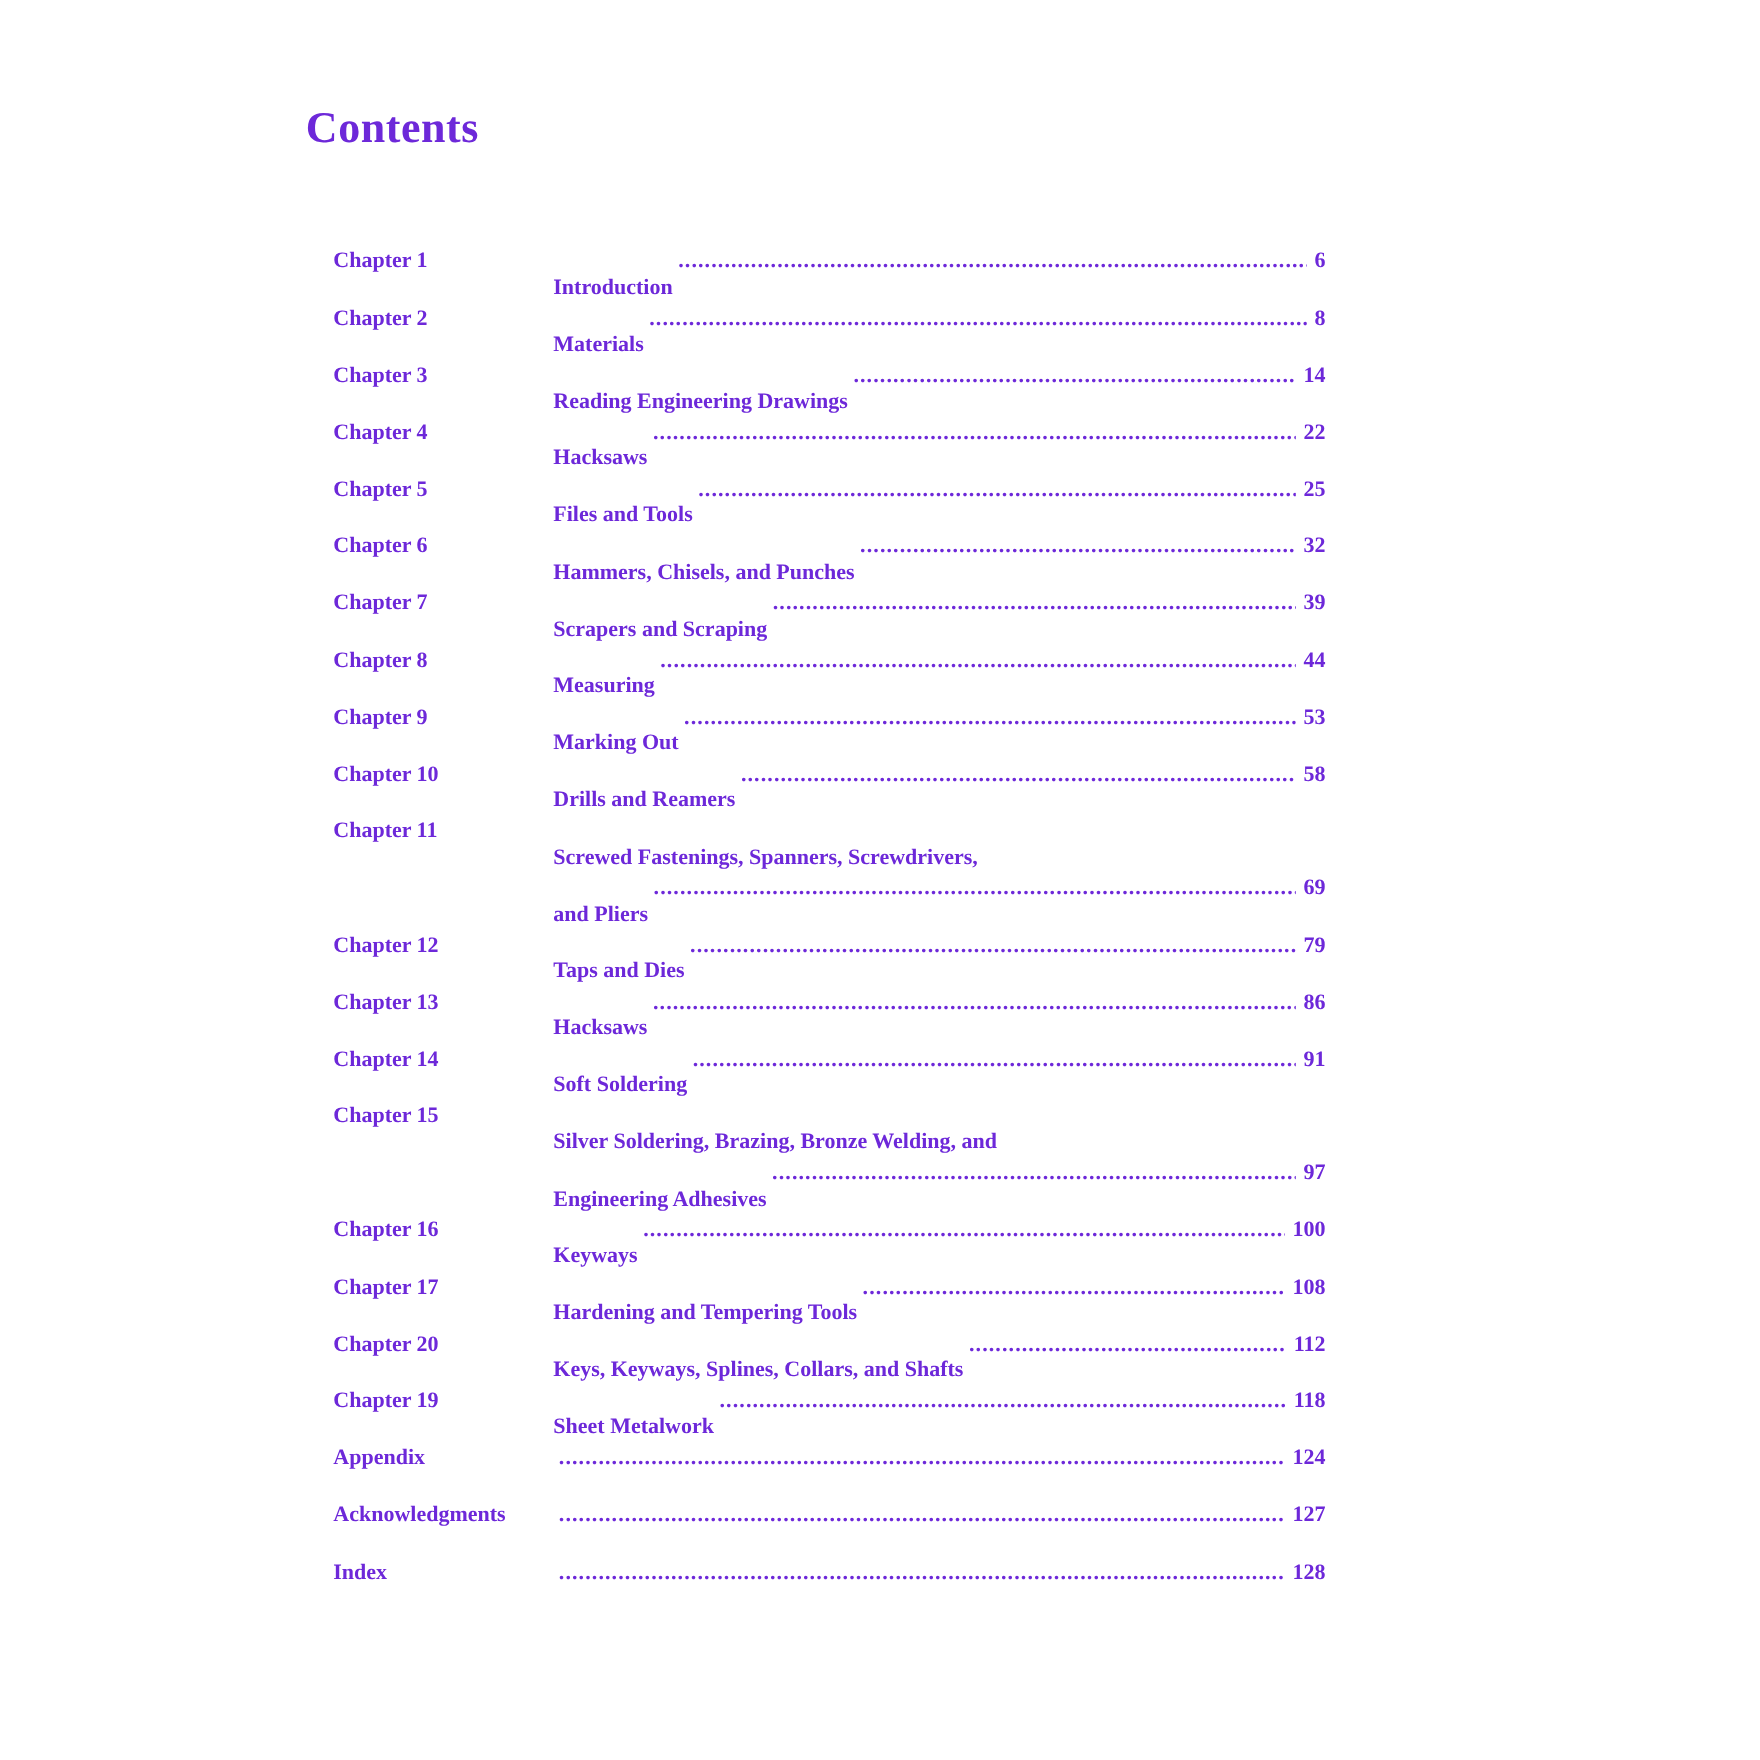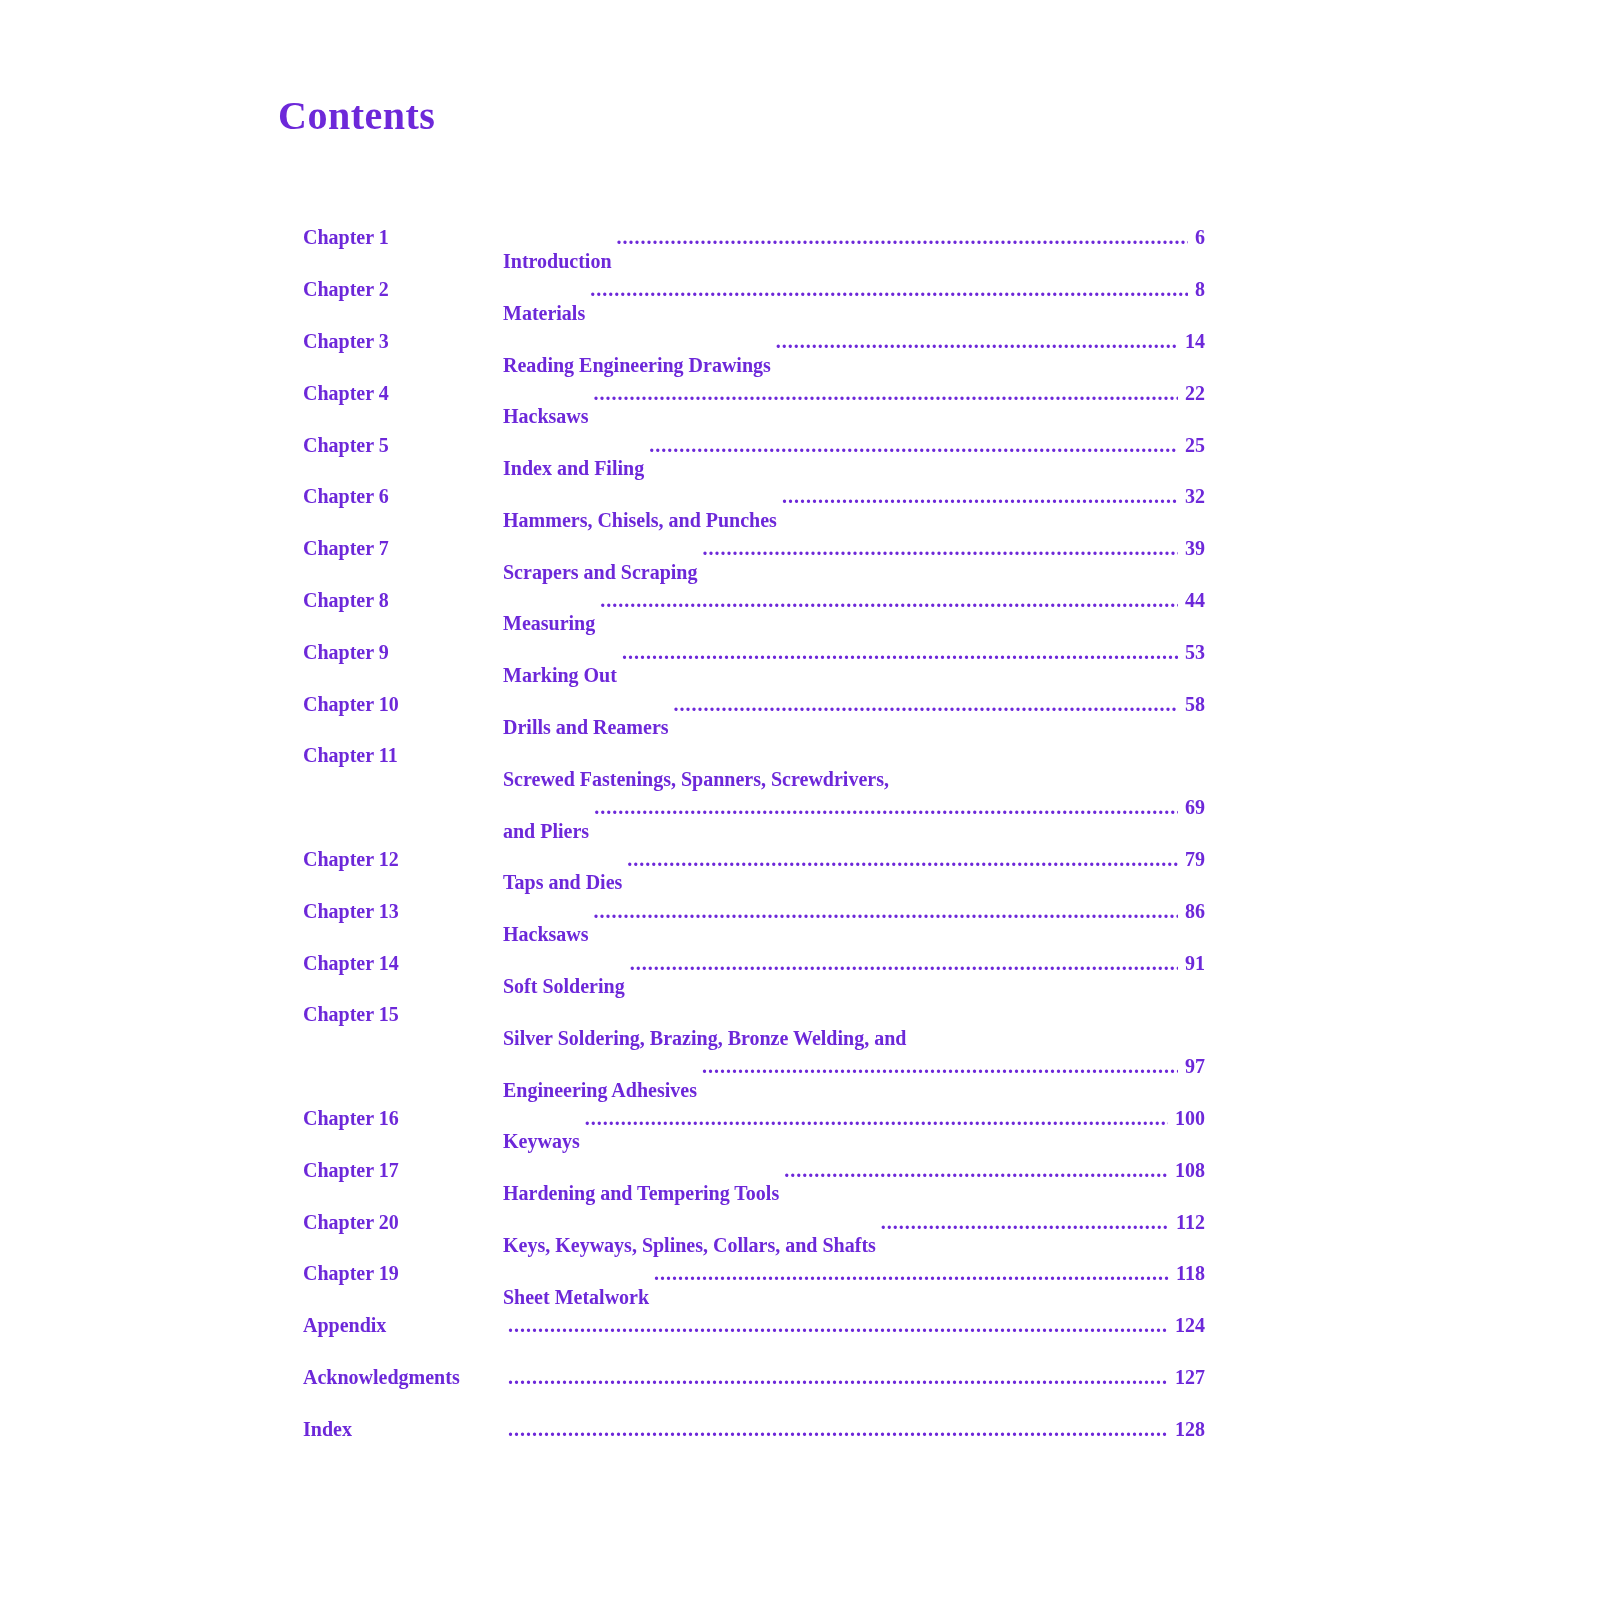--- a/index.html
+++ b/index.html
@@ -92,21 +92,21 @@
 
   <div class="toc-row">
     <span class="toc-label">Chapter 4</span>
     <span class="toc-title">Hacksaws</span>
     <span class="leader"></span>
     <span class="toc-page">22</span>
   </div>
 
   <div class="toc-row">
     <span class="toc-label">Chapter 5</span>
-    <span class="toc-title">Index and Filing</span>
+    <span class="toc-title">Files and Tools</span>
     <span class="leader"></span>
     <span class="toc-page">25</span>
   </div>
 
   <div class="toc-row">
     <span class="toc-label">Chapter 6</span>
     <span class="toc-title">Hammers, Chisels, and Punches</span>
     <span class="leader"></span>
     <span class="toc-page">32</span>
   </div>

